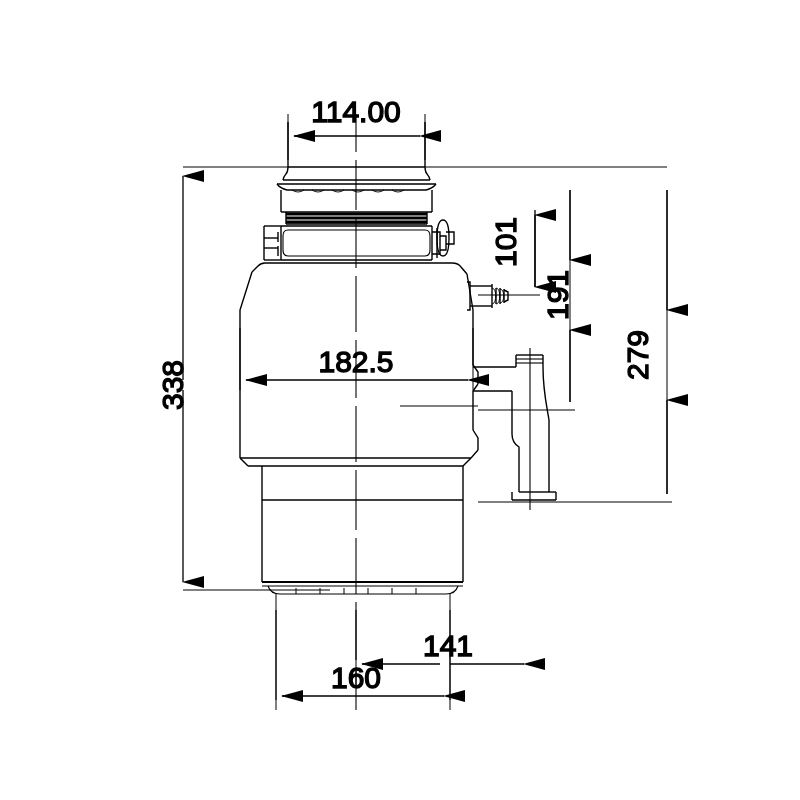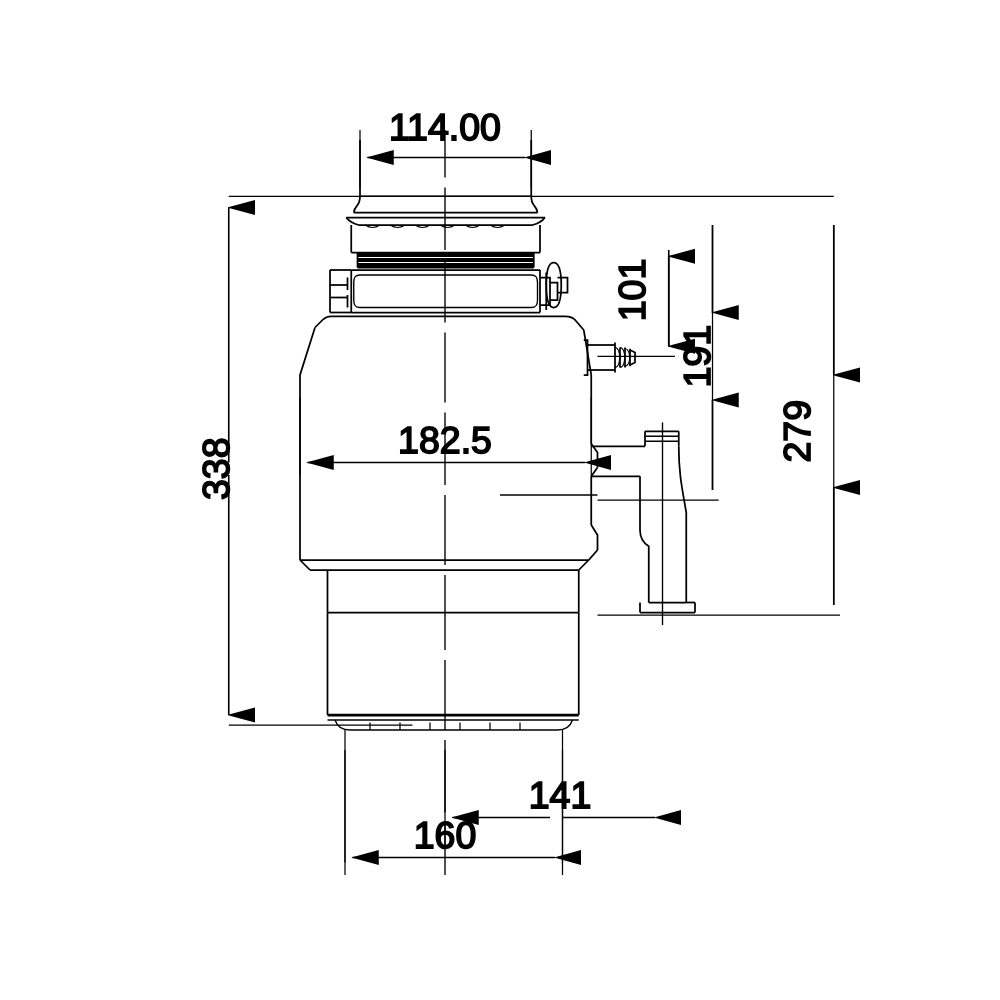--- a/index.html
+++ b/index.html
@@ -1,18 +1,18 @@
 <!DOCTYPE html>
 <html><head>
 <meta charset="utf-8">
 <style>
   html,body{margin:0;padding:0;background:#ffffff;}
   body{width:800px;height:800px;overflow:hidden;
        font-family:"Liberation Sans", sans-serif;}
-  #stage{position:relative;width:800px;height:728px;background:#fff;}
+  #stage{position:relative;width:800px;height:728px;background:#fff;margin-top:10px;}
   svg{display:block;}
   .dimtext{font-family:"Liberation Sans", sans-serif;font-size:30px;fill:#000;}
 </style>
 </head>
 <body>
 
 <div id="stage">
 <svg width="800" height="800" viewBox="0 0 800 800">
 
   <defs>

